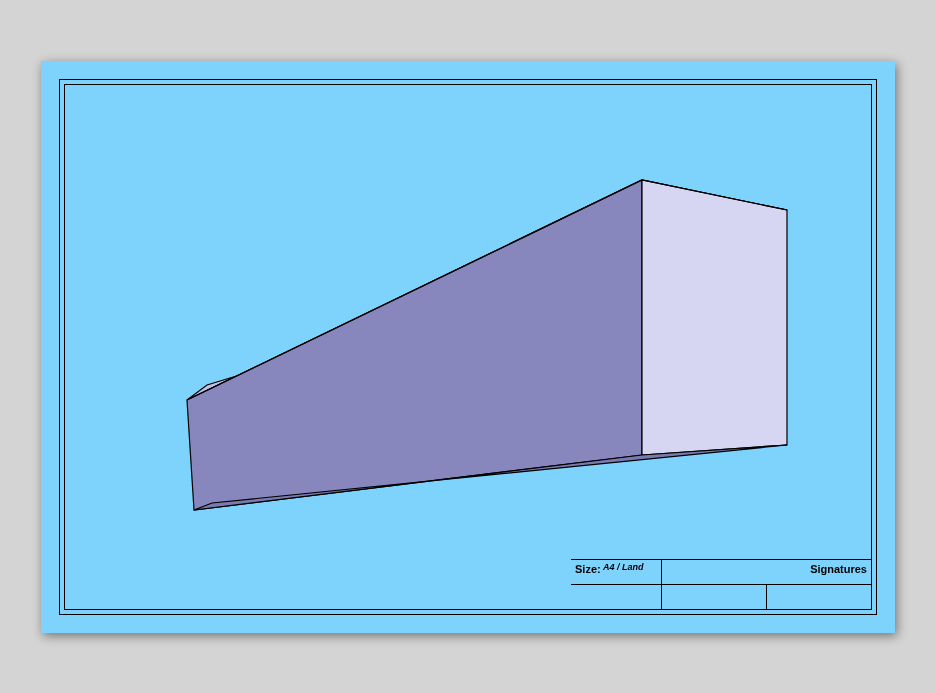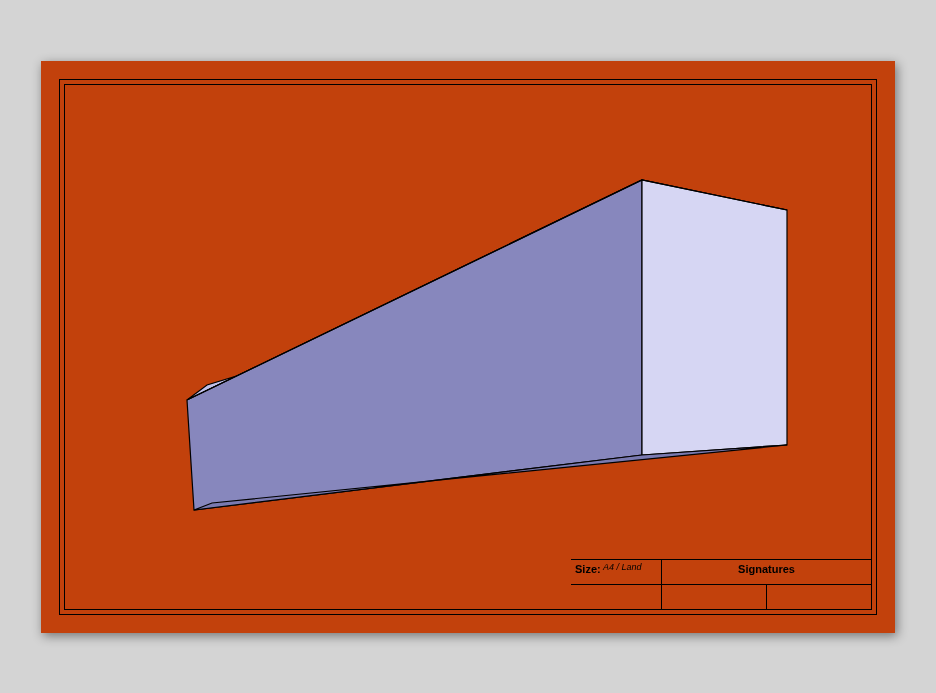--- a/index.html
+++ b/index.html
@@ -6,21 +6,21 @@
   body{
     background:#d4d4d4;
     display:flex;
     align-items:center;
     justify-content:center;
     font-family:Arial, Helvetica, sans-serif;
   }
   .sheet{
     width:854px;
     height:572px;
-    background:#c2410c;
+    background:#7dd3fc;
     position:relative;
     box-shadow:2px 3px 10px rgba(0,0,0,.45);
   }
   .outer-frame{
     position:absolute;
     left:18px; right:18px; top:18px; bottom:18px;
     border:1.6px solid #000;
   }
   .inner-frame{
     position:absolute;
@@ -56,26 +56,26 @@
     padding:3px 4px 0 4px;
     box-sizing:border-box;
     position:relative;
   }
   .tb-cell:first-child{border-left:none;}
   .c-left{ width:90px; flex:0 0 90px;}
   .c-mid{  width:105px; flex:0 0 105px;}
   .c-right{width:105px; flex:0 0 105px;}
   .sig-span{
     width:210px; flex:0 0 210px;
-    text-align:center;
+    text-align:right;
   }
   .size-val{
     font-style:italic;
     font-size:9px;
-    font-weight:normal;
+    font-weight:bold;
     position:absolute;
     left:32px;
     top:2px;
   }
 </style>
 </head>
 <body>
 
 <div class="sheet">
   <div class="outer-frame">

